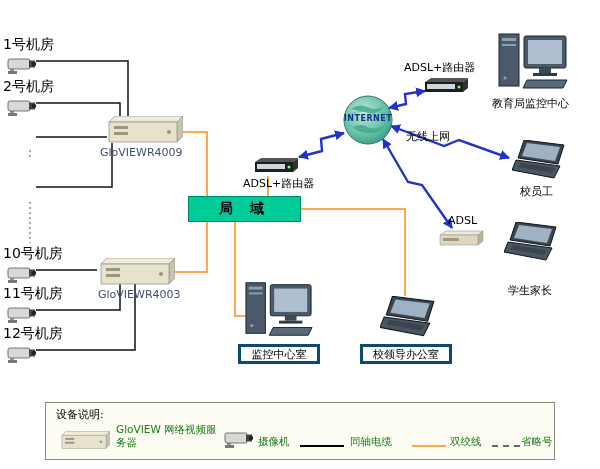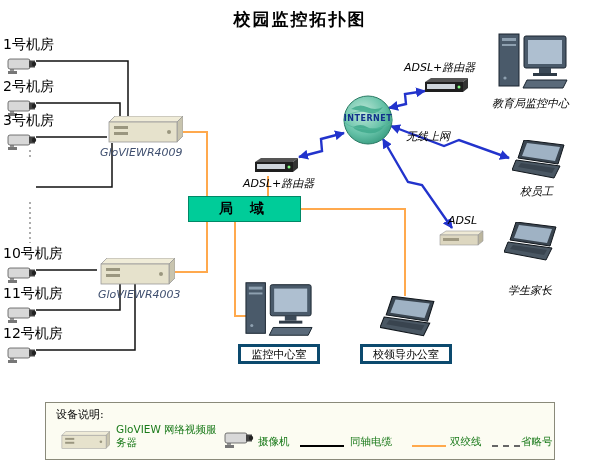--- a/index.html
+++ b/index.html
@@ -2,21 +2,21 @@
 <html><head>
 <meta charset="utf-8">
 <style>
   * { margin:0; padding:0; box-sizing:border-box; }
   html,body { width:600px; height:469px; background:#fff; font-family:"DejaVu Sans",sans-serif; }
   .stage { position:relative; width:600px; height:469px; background:#fff; overflow:hidden; }
   .wires { position:absolute; left:0; top:0; z-index:1; }
   .title { position:absolute; top:8px; left:0; width:100%; text-align:center; font-size:17px;
            font-weight:bold; letter-spacing:2px; color:#000; z-index:2; }
   .node { position:absolute; z-index:2; }
-  .lbl { position:absolute; z-index:3; font-size:11px; color:#000; white-space:nowrap;font-style:italic; }
+  .lbl { position:absolute; z-index:3; font-size:11px; color:#000; white-space:nowrap; }
   .lbl.srv { color:#3f4f6f; }
   .cam { position:absolute; left:3px; width:62px; z-index:2; }
   .cam-label { display:block; font-size:14px; color:#000; }
   .cam svg { display:block; margin:1px 0 0 4px; }
   .lan-box { position:absolute; left:188px; top:196px; width:113px; height:26px; z-index:2;
              background:#00cc99; border:1px solid #008866; display:flex; align-items:center;
              justify-content:center; font-size:14px; font-weight:bold; letter-spacing:6px; color:#000; }
   .globe-wrap { position:absolute; left:343px; top:95px; width:50px; height:50px; z-index:2; }
   .globe-wrap .inet { position:absolute; top:19px; left:0; width:100%; text-align:center;
                       font-size:8px; font-weight:bold; color:#12308c; letter-spacing:0.5px; }
@@ -129,36 +129,29 @@
       <path d="M30,202 V243"></path>
     </g>
     <g stroke="#2233cc" stroke-width="2.4" fill="none">
       <polyline points="299,157 322,151 321,139 344,133" marker-start="url(#as)" marker-end="url(#ae)"></polyline>
       <polyline points="389,108 406,104 405,94 425,91" marker-start="url(#as)" marker-end="url(#ae)"></polyline>
       <polyline points="391,126 444,146 459,140 509,158" marker-start="url(#as)" marker-end="url(#ae)"></polyline>
       <polyline points="383,139 408,182 422,185 452,228" marker-start="url(#as)" marker-end="url(#ae)"></polyline>
     </g>
   </svg>
 
-  <h1 class="title">校园监控拓扑图</h1>
 
   <div class="cam" style="top:36px">
     <span class="cam-label">1号机房</span>
     <svg width="30" height="22">
         <use href="#sym-camera"></use>
       </svg>
   </div>
   <div class="cam" style="top:78px">
     <span class="cam-label">2号机房</span>
-    <svg width="30" height="22">
-        <use href="#sym-camera"></use>
-      </svg>
-  </div>
-  <div class="cam" style="top:112px">
-    <span class="cam-label">3号机房</span>
     <svg width="30" height="22">
         <use href="#sym-camera"></use>
       </svg>
   </div>
   <div class="cam" style="top:245px">
     <span class="cam-label">10号机房</span>
     <svg width="30" height="22">
         <use href="#sym-camera"></use>
       </svg>
   </div>

